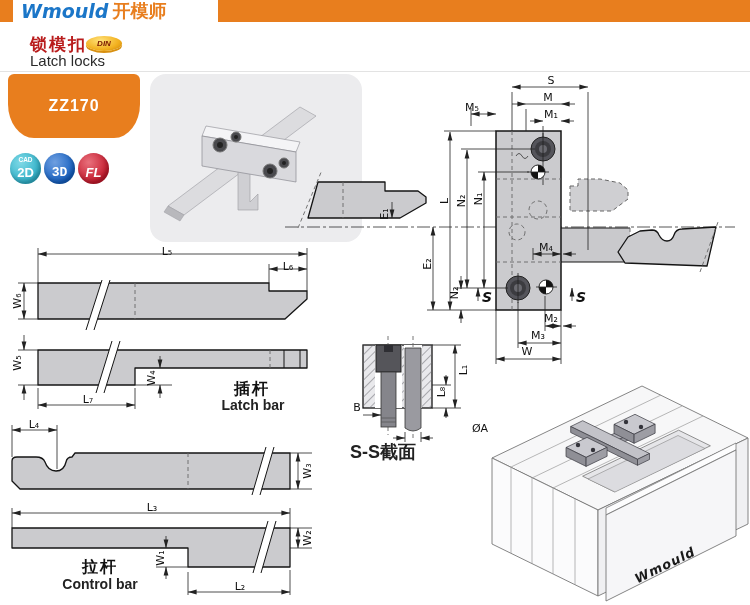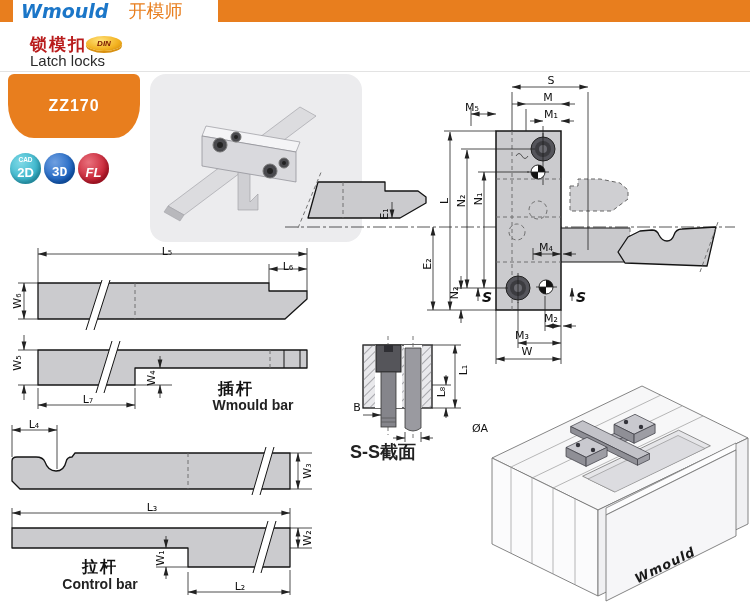--- a/index.html
+++ b/index.html
@@ -3,21 +3,21 @@
 <meta charset="utf-8">
 <style>
   html,body{margin:0;padding:0;}
   body{width:750px;height:605px;position:relative;background:#fff;overflow:hidden;
        font-family:"Liberation Sans","DejaVu Sans",sans-serif;}
   .abs{position:absolute;}
   
   .topbar{left:0;top:0;width:750px;height:22px;background:#E87E1E;}
   .logobox{left:13px;top:0;width:205px;height:22px;background:#fff;display:flex;align-items:center;padding-left:8px;box-sizing:border-box;}
   .brand{font-family:"DejaVu Sans",sans-serif;font-style:italic;font-weight:bold;font-size:19px;color:#1B76C8;letter-spacing:0;}
-  .brandcn{font-weight:normal;font-size:18px;color:#E87E1E;margin-left:20px;white-space:nowrap;}
+  .brandcn{font-weight:bold;font-size:18px;color:#E87E1E;margin-left:4px;white-space:nowrap;}
   .hline{left:0;top:71px;width:750px;height:1px;background:#e3e3e3;}
   .titlecn{left:30px;top:33px;font-size:17px;font-weight:bold;color:#b91c1c;letter-spacing:2px;}
   .titleen{left:30px;top:52px;font-size:15px;color:#2a2a2a;}
   .din{left:86px;top:36px;width:36px;height:15px;border-radius:50%;
        background:radial-gradient(ellipse at 40% 30%,#ffe27a,#F2B01E 60%,#c87f06);
        box-shadow:0 2px 0 #d89010;display:flex;align-items:center;justify-content:center;}
   .din span{font-size:8px;font-weight:bold;font-style:italic;color:#7a1800;}
   .zzbadge{left:8px;top:74px;width:132px;height:64px;background:#E87E1E;
        border-radius:6px 6px 26px 26px / 6px 6px 34px 34px;
        display:flex;align-items:center;justify-content:center;}
@@ -335,22 +335,22 @@
   <circle cx="161" cy="50" r="2.2" fill="#33333a"></circle>
     <circle cx="176" cy="55" r="2.2" fill="#33333a"></circle>
 </svg>
 
 <span class="dim" style="left:167px;top:251px">L₅</span>
 <span class="dim" style="left:288px;top:266px">L₆</span>
 <span class="dim rot" style="left:17px;top:301px">W₆</span>
 <span class="dim rot" style="left:17px;top:363px">W₅</span>
 <span class="dim rot" style="left:151px;top:378px">W₄</span>
 <span class="dim" style="left:88px;top:399px">L₇</span>
-<span class="cap" style="left:236px;top:389px">插杆</span>
-<span class="capen" style="left:253px;top:405px">Wmould bar</span>
+<span class="cap" style="left:252px;top:389px">插杆</span>
+<span class="capen" style="left:253px;top:405px">Latch bar</span>
 
 <span class="dim" style="left:34px;top:424px">L₄</span>
 <span class="dim rot" style="left:307px;top:471px">W₃</span>
 <span class="dim" style="left:152px;top:507px">L₃</span>
 <span class="dim rot" style="left:307px;top:538px">W₂</span>
 <span class="dim rot" style="left:160px;top:558px">W₁</span>
 <span class="dim" style="left:240px;top:586px">L₂</span>
 <span class="cap" style="left:100px;top:567px">拉杆</span>
 <span class="capen" style="left:100px;top:584px">Control bar</span>
 
@@ -361,21 +361,21 @@
 <span class="dim rot" style="left:444px;top:201px">L</span>
 <span class="dim rot" style="left:461px;top:201px">N₂</span>
 <span class="dim rot" style="left:478px;top:199px">N₁</span>
 <span class="dim rot" style="left:384px;top:214px">E₁</span>
 <span class="dim rot" style="left:427px;top:264px">E₂</span>
 <span class="dim rot" style="left:454px;top:293px">N₂</span>
 <span class="dim smark" style="left:487px;top:297px">S</span>
 <span class="dim smark" style="left:581px;top:297px">S</span>
 <span class="dim" style="left:546px;top:247px">M₄</span>
 <span class="dim" style="left:551px;top:318px">M₂</span>
-<span class="dim" style="left:522px;top:335px">M₃</span>
+<span class="dim" style="left:538px;top:335px">M₃</span>
 <span class="dim" style="left:527px;top:351px">W</span>
 
 <span class="dim" style="left:357px;top:407px">B</span>
 <span class="dim rot" style="left:463px;top:370px">L₁</span>
 <span class="dim rot" style="left:441px;top:392px">L₈</span>
 <span class="dim" style="left:480px;top:428px">ØA</span>
 <span class="capen" style="left:383px;top:452px;font-size:18px">S-S截面</span>
 
 <span class="wm" style="left:665px;top:565px">Wmould</span>
 

